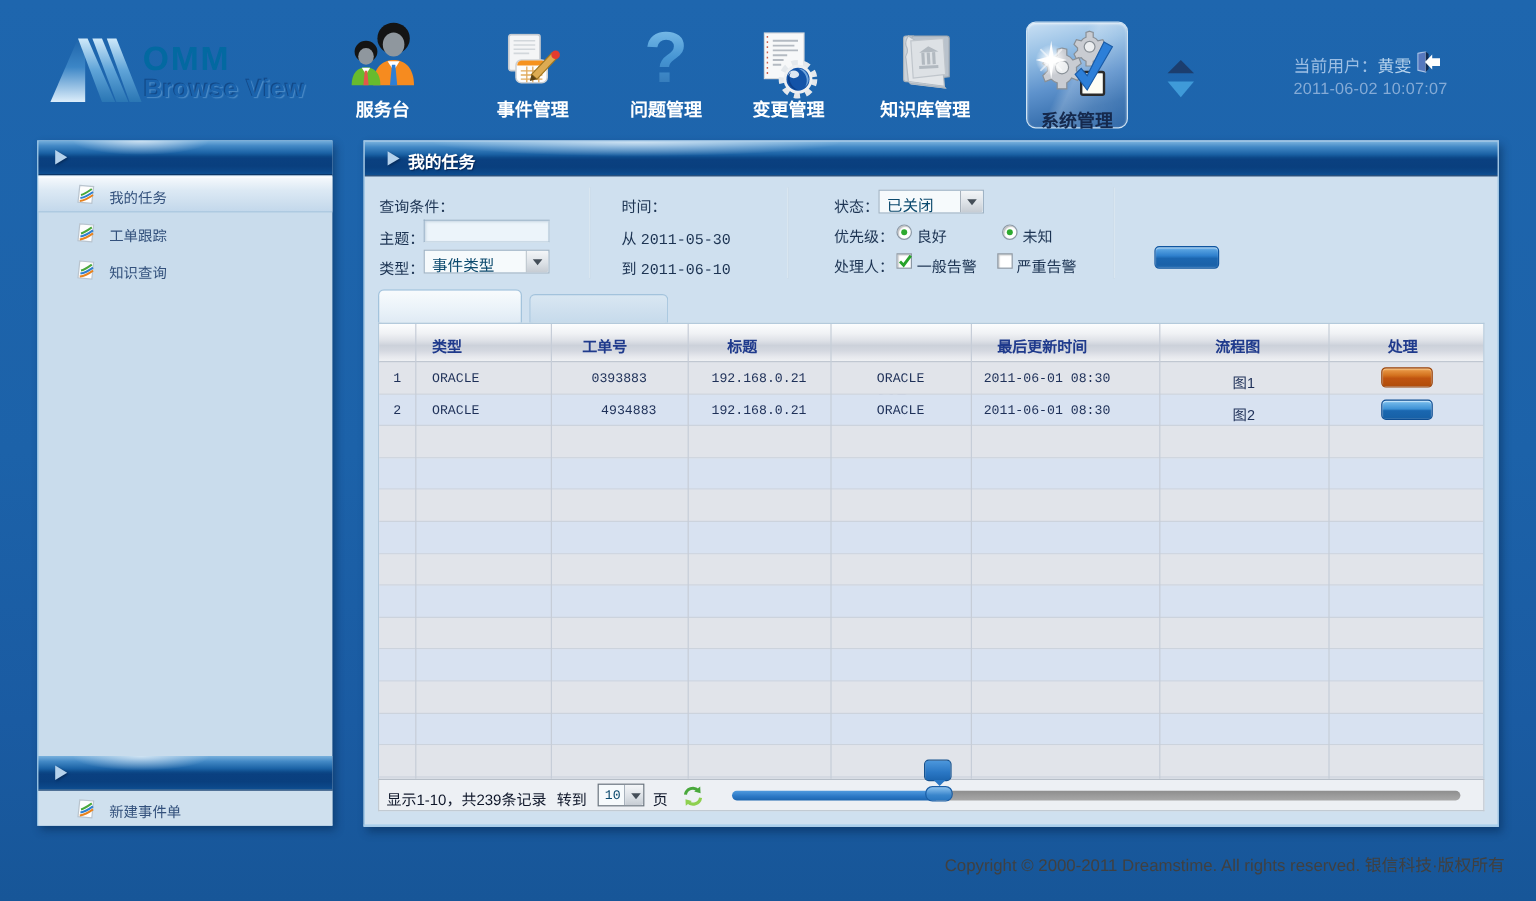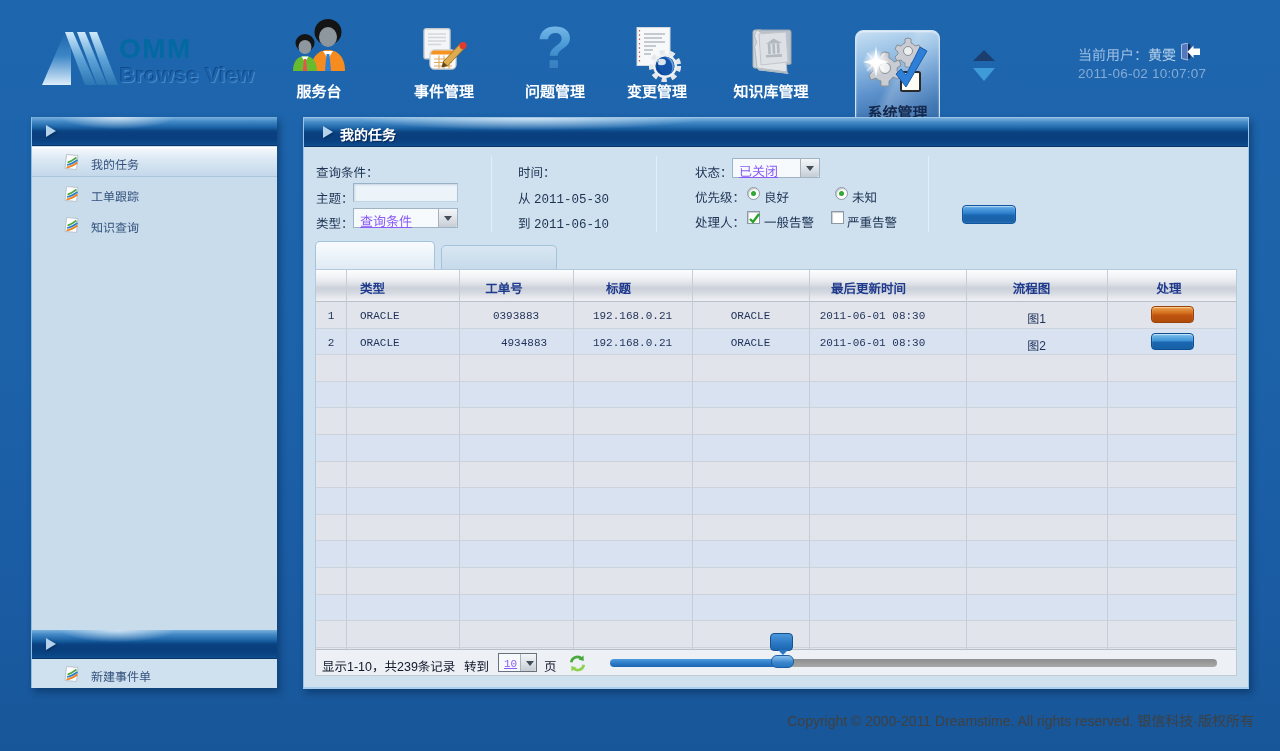--- a/index.html
+++ b/index.html
@@ -9,21 +9,21 @@
 background:linear-gradient(180deg,#1e66ae 0%,#1c62a9 50%,#1a5ba2 80%,#175698 100%);}
 .abs{position:absolute;}
 
 
 .logo-omm{left:119px;top:33px;color:#0369a1;font-size:28px;font-weight:bold;letter-spacing:1.5px;}
 .logo-bv{left:120px;top:63px;color:#1a63ad;font-size:21px;font-weight:bold;letter-spacing:0.5px;
 text-shadow:-1px -1px 0 rgba(8,45,100,.5),1px 1px 1px rgba(150,200,240,.4);}
 .nav-it{top:16px;width:110px;height:90px;text-align:center;}
 .nav-it .lbl{position:absolute;left:0;right:0;top:64px;color:#fff;font-size:15px;font-weight:bold;}
 .nav-it svg{position:absolute;left:50%;transform:translateX(-50%);top:4px;}
-.nav-sel{left:855px;top:30px;width:85px;height:100px;border-radius:8px;
+.nav-sel{left:855px;top:18px;width:85px;height:89px;border-radius:8px;
 border:1px solid #cfe3f3;
 background:linear-gradient(165deg,#c9e0f4 0%,#94bee4 28%,#5e92cc 55%,#3c74b2 78%,#2f68a8 100%);
 box-shadow:inset 0 1px 2px rgba(255,255,255,.7);}
 .nav-sel:before{content:"";position:absolute;inset:0;border-radius:8px;
 background:linear-gradient(115deg,rgba(255,255,255,0) 42%,rgba(255,255,255,.22) 50%,rgba(255,255,255,.10) 70%,rgba(255,255,255,0) 100%);}
 .nav-sel .lbl{position:absolute;left:0;right:0;top:70px;text-align:center;color:#15294d;font-size:15px;font-weight:bold;}
 .updn{left:972px;top:50px;}
 .userline{left:1078px;top:44px;color:#9dbfe4;font-size:14px;}
 .dateline{left:1078px;top:66px;color:#85abd6;font-size:13.5px;letter-spacing:0.2px;}
 
@@ -50,21 +50,21 @@
 
 #main{left:303px;top:117px;width:946px;height:572px;background:#cfe0ef;
 border:1px solid #9cc4e4;border-bottom:2px solid #aacfec;box-shadow:3px 4px 7px rgba(3,30,66,.45);}
 #mp-title{position:absolute;left:0;top:0;width:100%;height:29px;}
 #mp-title .arr{left:19px;}
 #mp-title .glow{left:6%;width:36%;}
 .fl{position:absolute;font-size:12.5px;color:#1c3352;}
 .vdiv{position:absolute;width:1px;background:#a6bed4;border-right:1px solid #e4eef6;}
 .inp{position:absolute;background:#ecf4fa;border:1px solid #9ab2c8;border-bottom-color:#c2d4e2;border-right-color:#b0c4d6;box-shadow:inset 1px 1px 2px rgba(120,150,180,.3);}
 .selbox{position:absolute;background:#f6fafc;border:1px solid #9fb3c5;}
-.selbox .txt{position:absolute;left:6px;top:2px;font-size:13px;color:#8b5cf6;text-decoration:underline;}
+.selbox .txt{position:absolute;left:6px;top:2px;font-size:13px;color:#0c4a6e;}
 .selarr{position:absolute;right:0px;top:0px;bottom:0px;width:19px;
 background:linear-gradient(180deg,#f4f6f8,#dde2e7 55%,#c6ccd3);border-left:1px solid #a8b2bc;border-radius:0 2px 2px 0;}
 .selarr:after{content:"";position:absolute;left:4.5px;top:7px;width:0;height:0;
 border-left:4.5px solid transparent;border-right:4.5px solid transparent;border-top:5.5px solid #444e58;}
 .mono{font-family:"Liberation Mono",monospace;}
 .radio{position:absolute;width:13px;height:13px;border-radius:50%;background:#fff;border:1px solid #8b98a5;box-shadow:inset 1px 1px 1px rgba(0,0,0,.25);}
 .radio.on:after{content:"";position:absolute;left:3px;top:3px;width:5px;height:5px;border-radius:50%;background:#2eaa30;}
 .cb{position:absolute;width:13px;height:13px;background:#fff;border:1px solid #8b98a5;box-shadow:inset 1px 1px 1px rgba(0,0,0,.2);}
 .btn-q{position:absolute;left:658px;top:87px;width:54px;height:19px;border-radius:4px;
 background:linear-gradient(180deg,#66aee8 0%,#2e80cd 42%,#1b66b0 55%,#1a61a8 88%,#2a72b8 100%);
@@ -295,21 +295,21 @@
       <div class="glow"></div>
       <div class="arr"></div>
       <div class="btxt">我的任务</div>
     </div>
 
   <div class="fl" style="left:12px;top:44px;">查询条件：</div>
   <div class="fl" style="left:12px;top:70px;">主题：</div>
   <div class="inp" style="left:49px;top:65px;width:105px;height:19px;"></div>
   <div class="fl" style="left:12px;top:95px;">类型：</div>
   <div class="selbox" style="left:49px;top:90px;width:105px;height:20px;">
-      <span class="txt">查询条件</span>
+      <span class="txt">事件类型</span>
       <span class="selarr"></span>
     </div>
   <div class="vdiv" style="left:187px;top:38px;height:76px;"></div>
   <div class="fl" style="left:214px;top:44px;">时间：</div>
   <div class="fl" style="left:214px;top:70px;">从 <span class="mono" style="font-size:12.5px">2011-05-30</span></div>
   <div class="fl" style="left:214px;top:95px;">到 <span class="mono" style="font-size:12.5px">2011-06-10</span></div>
   <div class="vdiv" style="left:352px;top:38px;height:76px;"></div>
   <div class="fl" style="left:391px;top:44px;">状态：</div>
   <div class="selbox" style="left:428px;top:40px;width:88px;height:20px;">
       <span class="txt">已关闭</span>

